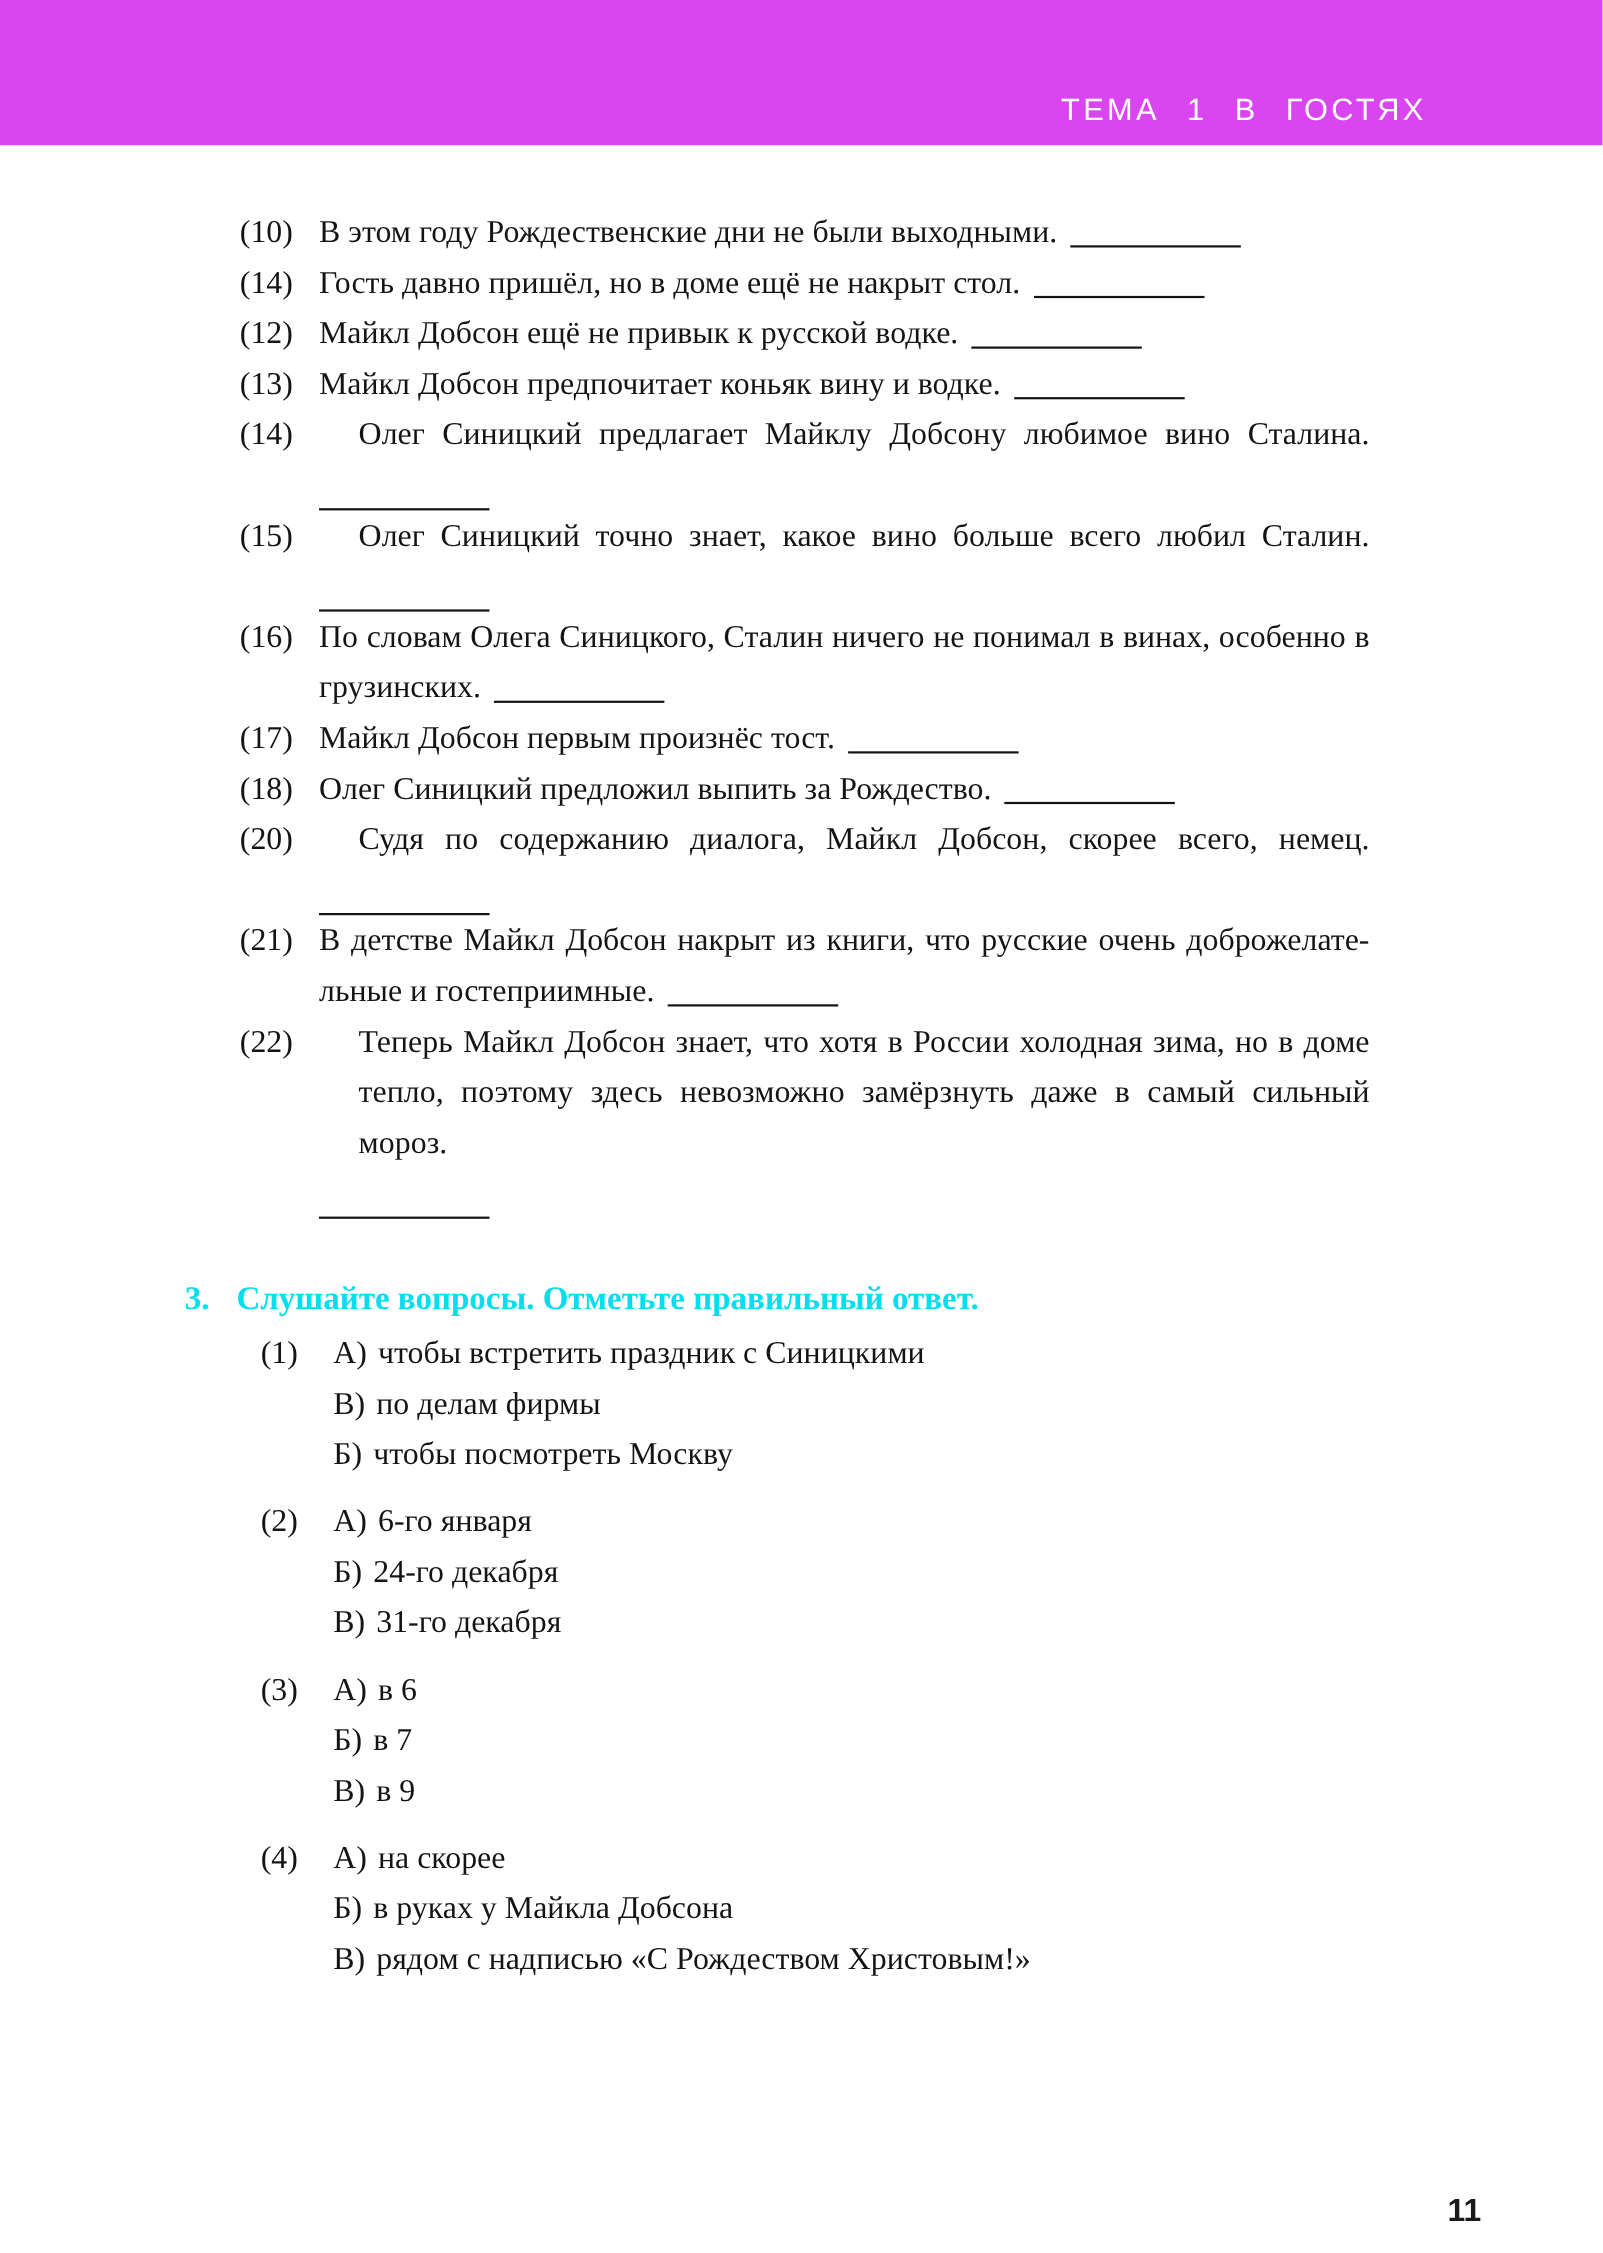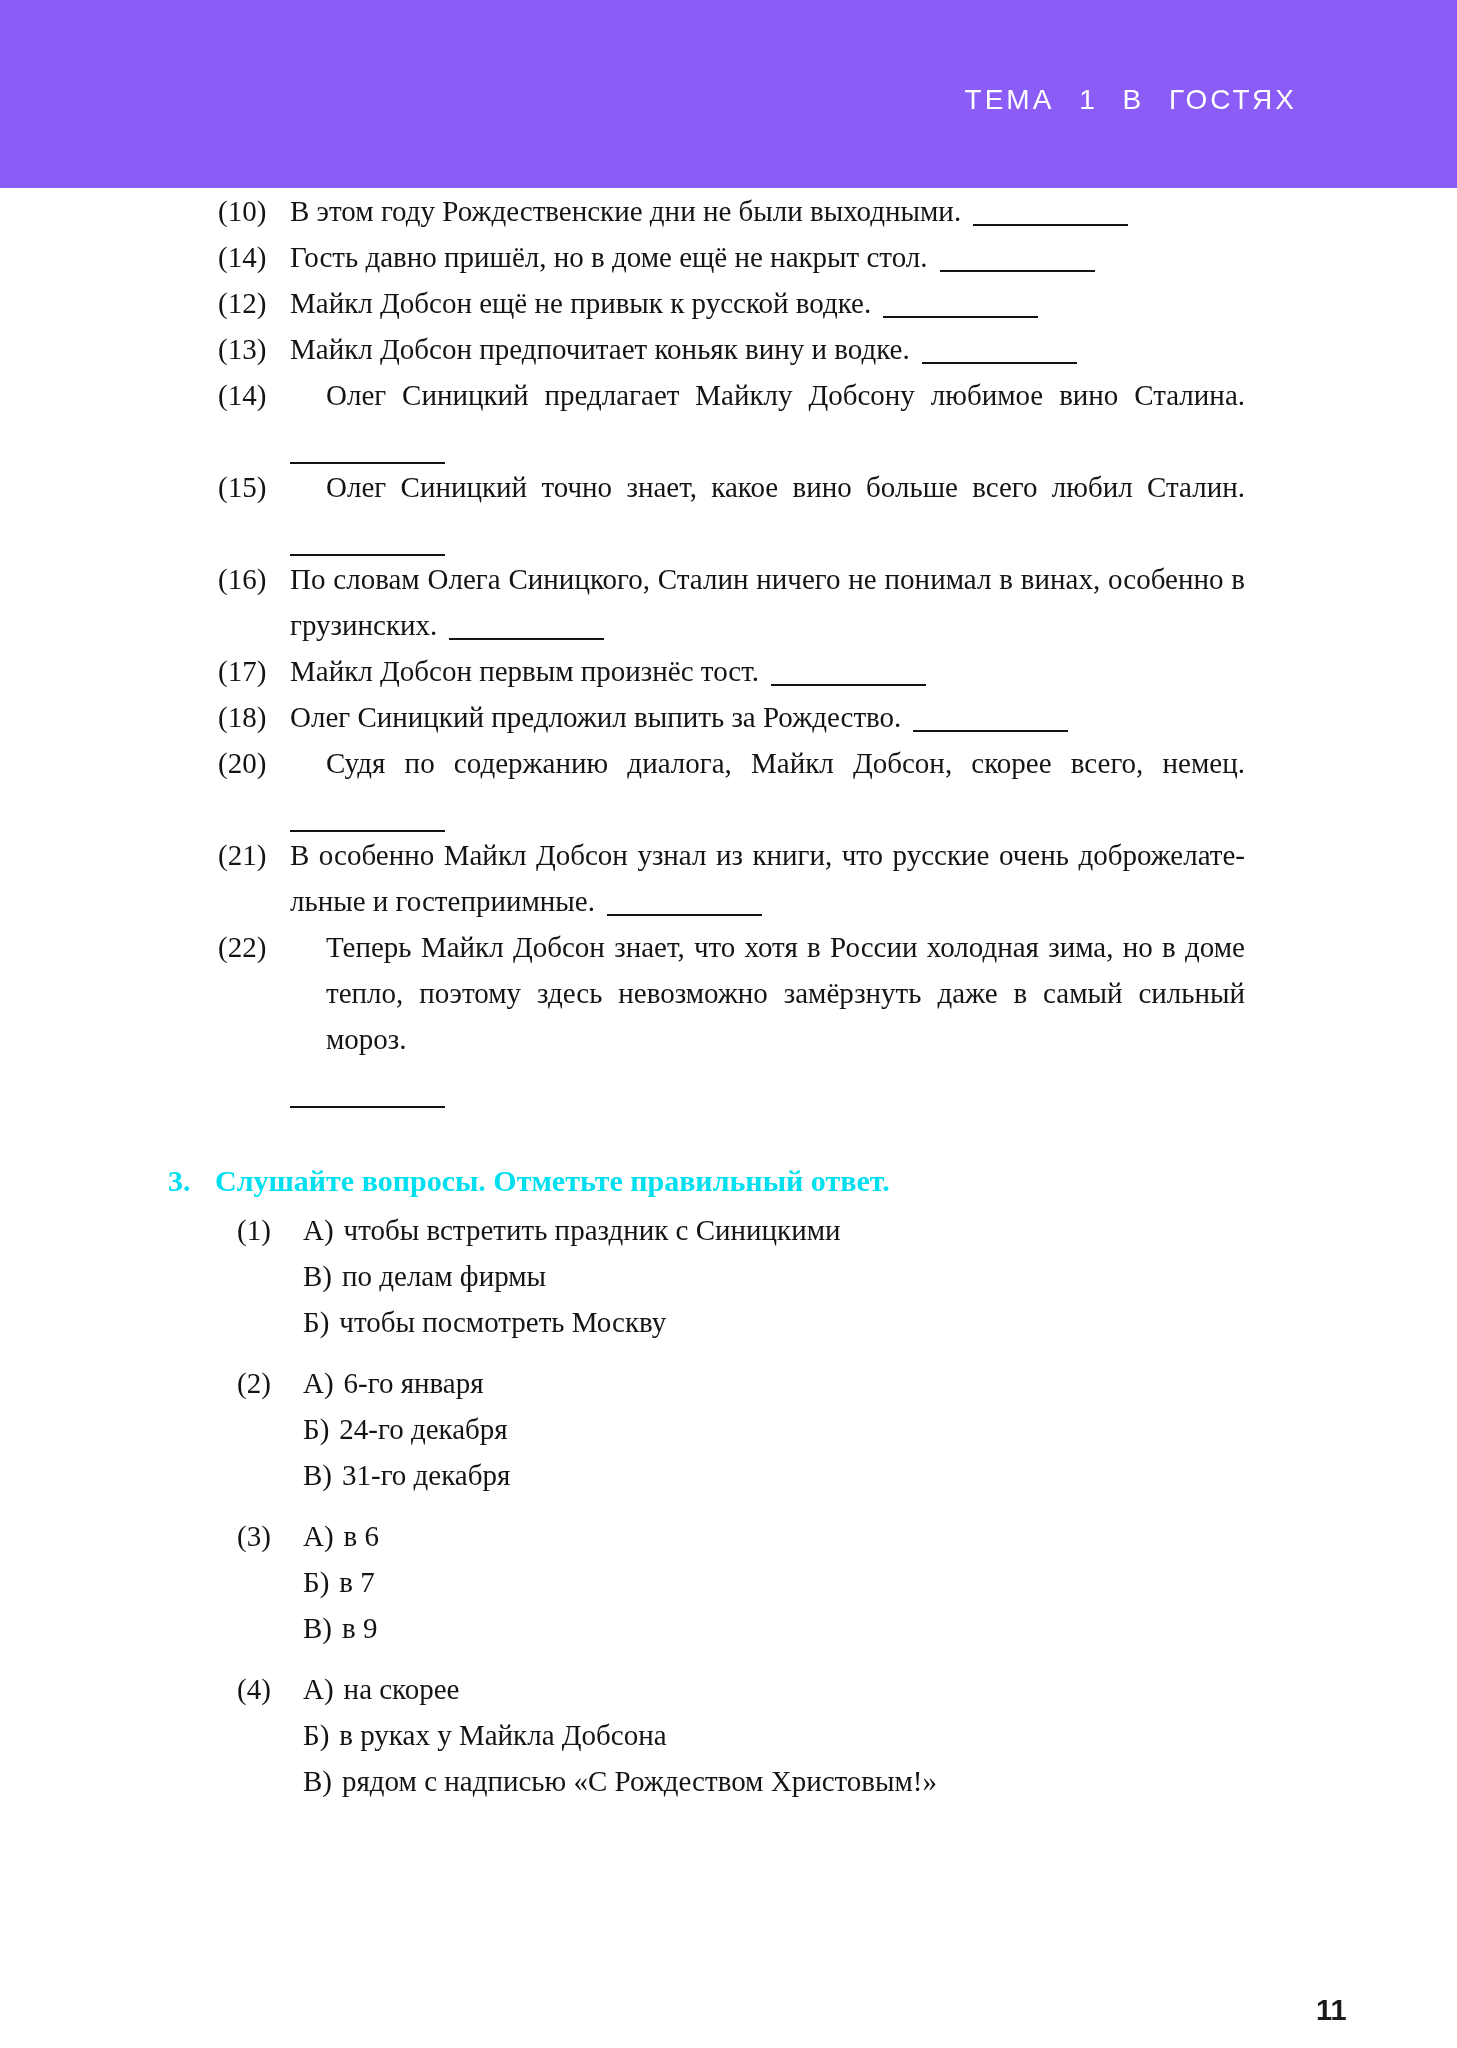--- a/index.html
+++ b/index.html
@@ -5,22 +5,22 @@
   html,body { margin:0; padding:0; }
   body {
     width:1457px; height:2048px; position:relative;
     background:#ffffff; overflow:hidden;
     font-family:"Liberation Serif", serif;
     color:#141414;
   }
 
   
   .banner {
-    position:absolute; top:0; left:0; width:1457px; height:188px;
-    background:#8b5cf6;
+    position:absolute; top:0; left:0; width:1457px; height:132px;
+    background:#d946ef;
   }
   .banner-title {
     position:absolute; top:84px; right:160px;
     font-family:"Liberation Sans", sans-serif;
     font-size:28px; line-height:32px; color:#ffffff;
     letter-spacing:3px; word-spacing:14px; font-weight:400;
     white-space:nowrap;
   }
 
   
@@ -130,21 +130,21 @@
   <div class="item force">
     <span class="inum">(20)</span>
     <p class="itext">
         <span class="t">Судя по содержанию диалога, Майкл Добсон, скорее всего, немец.</span>
         <span class="blank"></span>
       </p>
   </div>
 
   <div class="item">
     <span class="inum">(21)</span>
-    <p class="itext"><span class="t">В особенно Майкл Добсон узнал из книги, что русские очень доброжелате-льные и гостеприимные.</span><span class="blank"></span></p>
+    <p class="itext"><span class="t">В детстве Майкл Добсон накрыт из книги, что русские очень доброжелате-льные и гостеприимные.</span><span class="blank"></span></p>
   </div>
 
   <div class="item force">
     <span class="inum">(22)</span>
     <p class="itext">
         <span class="t">Теперь Майкл Добсон знает, что хотя в России холодная зима, но в доме тепло, поэтому здесь невозможно замёрзнуть даже в самый сильный мороз.</span>
         <span class="blank"></span>
       </p>
   </div>
 

